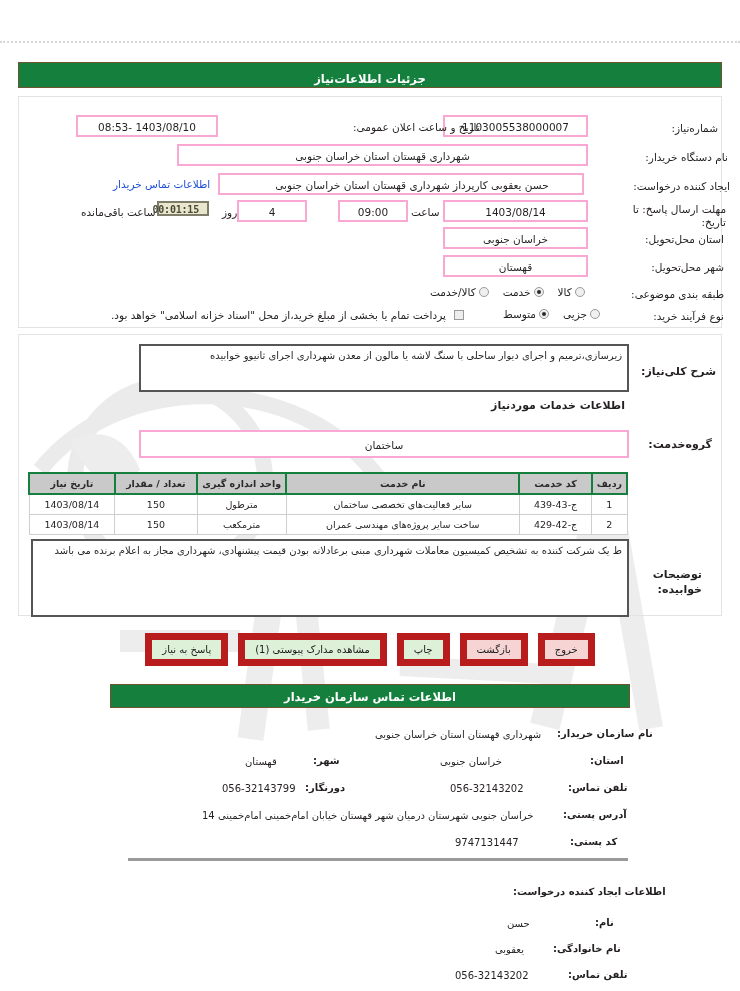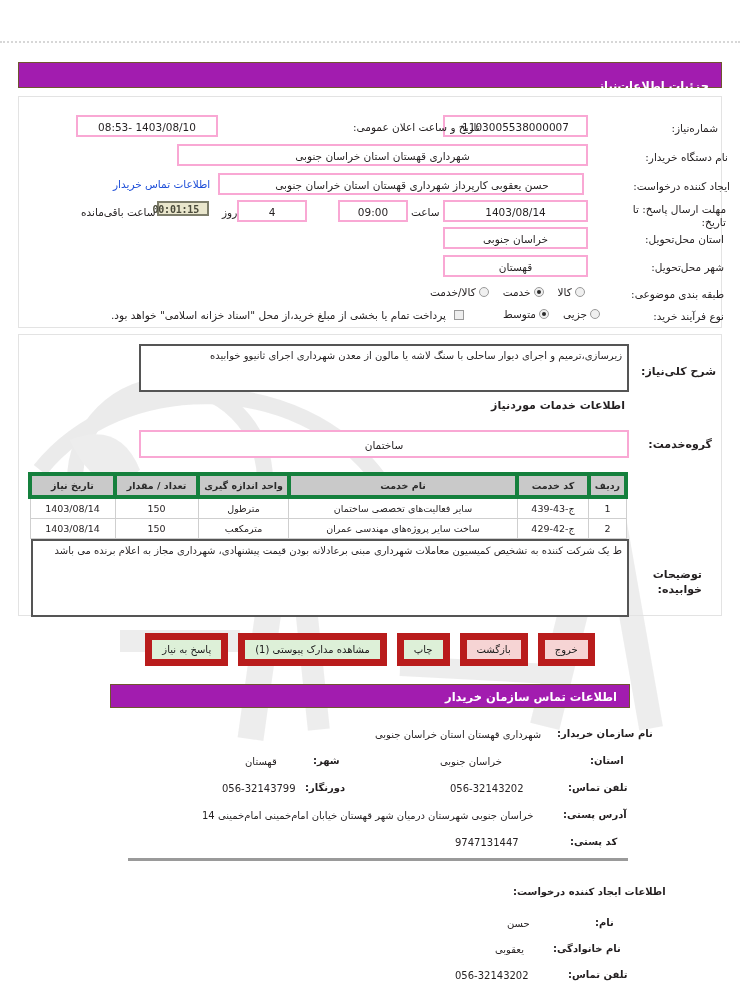--- a/index.html
+++ b/index.html
@@ -39,26 +39,26 @@
     position: absolute;
     left: 0; top: 41px;
     width: 740px;
     height: 2px;
     border-top: 2px dotted #d7d7d7;
     z-index: 3;
   }
 
   
   .section-bar {
-    background: #a21caf;
+    background: #15803d;
     color: #ffffff;
     font-weight: bold;
     font-size: 11.5px;
-    padding: 16px 12px 7px 12px;
-    text-align: right;
+    padding: 9px 12px 7px 12px;
+    text-align: center;
     border: 1px solid #6f552f;
     box-sizing: border-box;
   }
   .bar-main {
     position: absolute;
     left: 18px; top: 62px;
     width: 704px;
     height: 26px;
     line-height: 14px;
   }
@@ -205,21 +205,21 @@
   
   .tbl {
     position: absolute;
     left: 28px; top: 472px;
     width: 600px;
     border-collapse: collapse;
     font-size: 10px;
   }
   .tbl th {
     background: #c9c9c9;
-    border: 4px solid #15803d;
+    border: 2px solid #15803d;
     font-weight: bold;
     font-size: 9.5px;
     color: #2b2b2b;
     padding: 4px 3px;
     white-space: nowrap;
   }
   .tbl td {
     background: #ffffff;
     border: 1px solid #cfcfcf;
     padding: 4px 4px;

